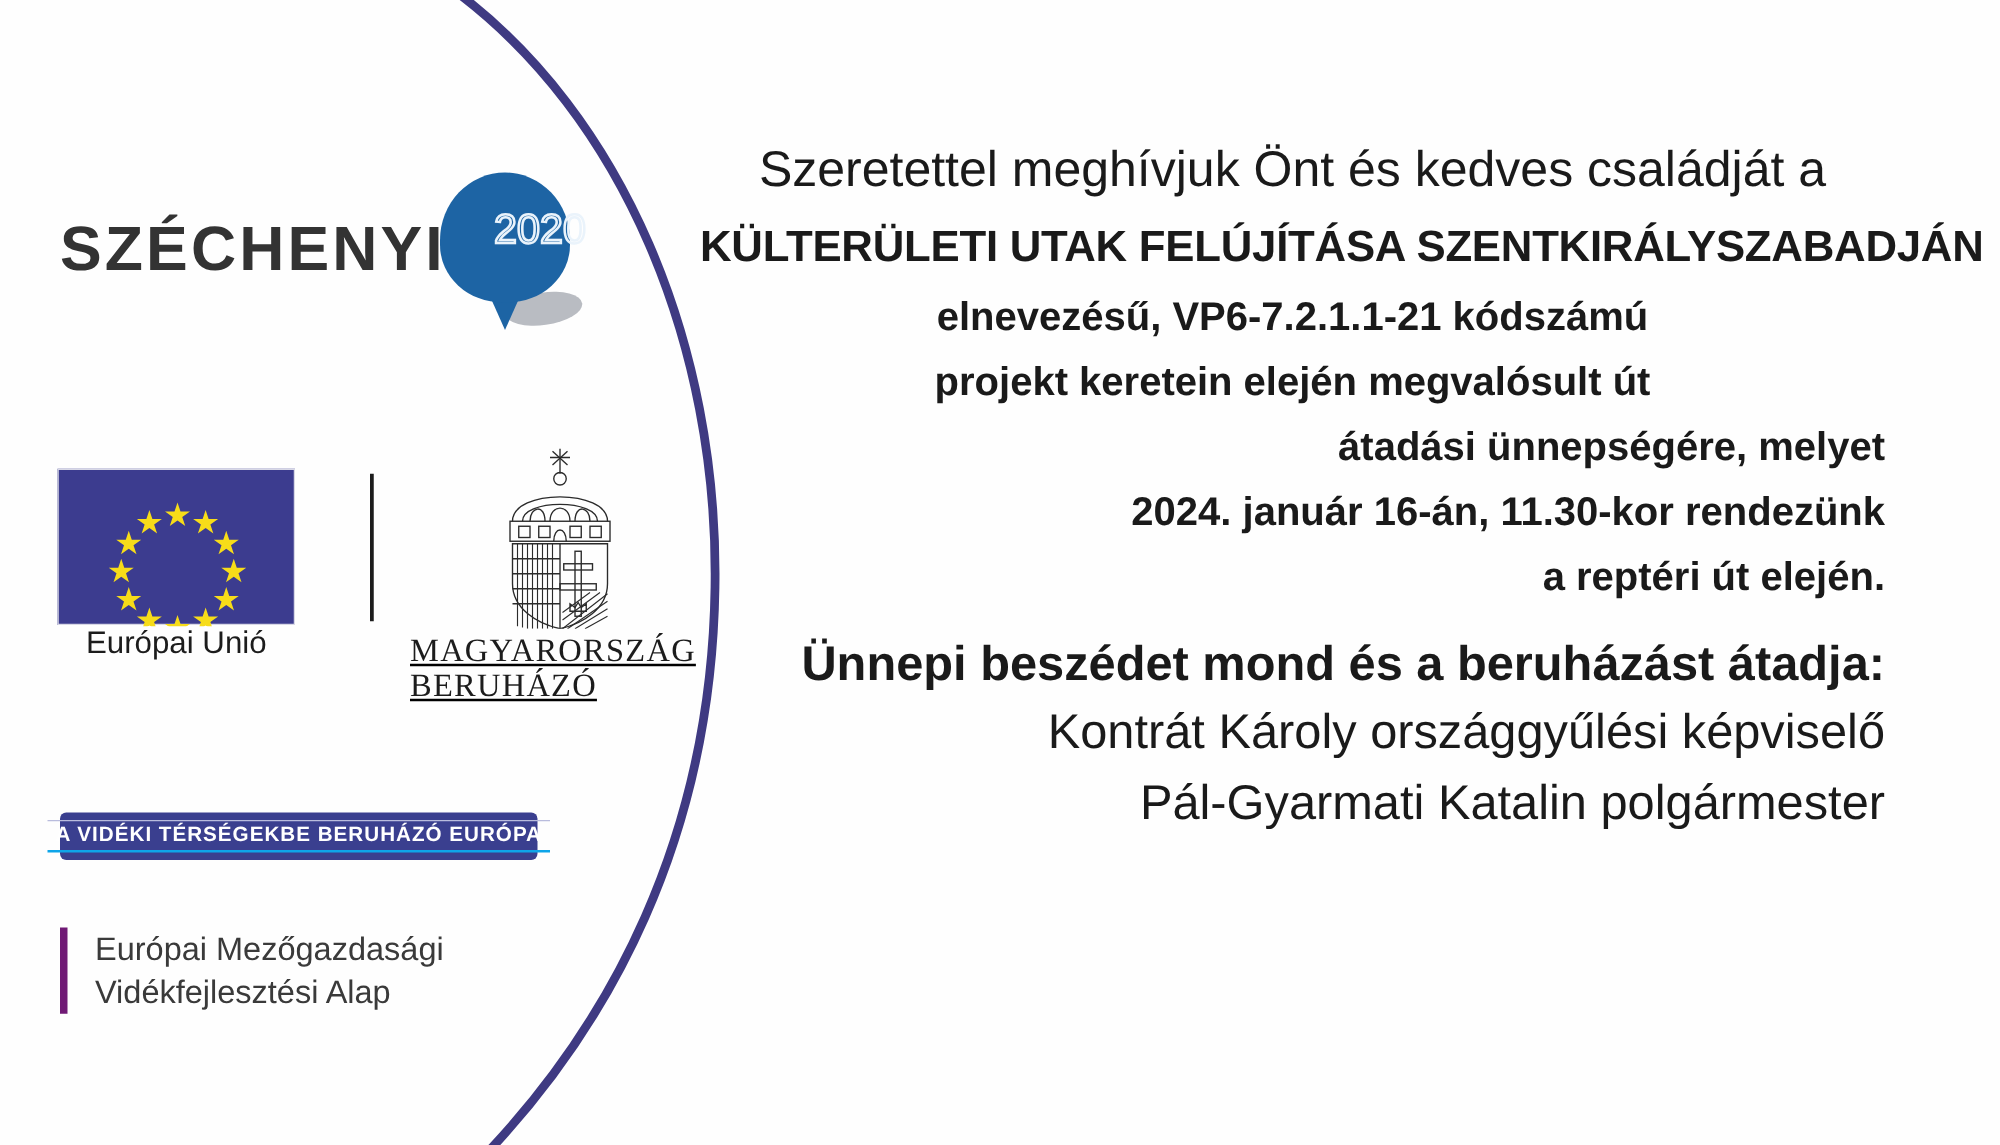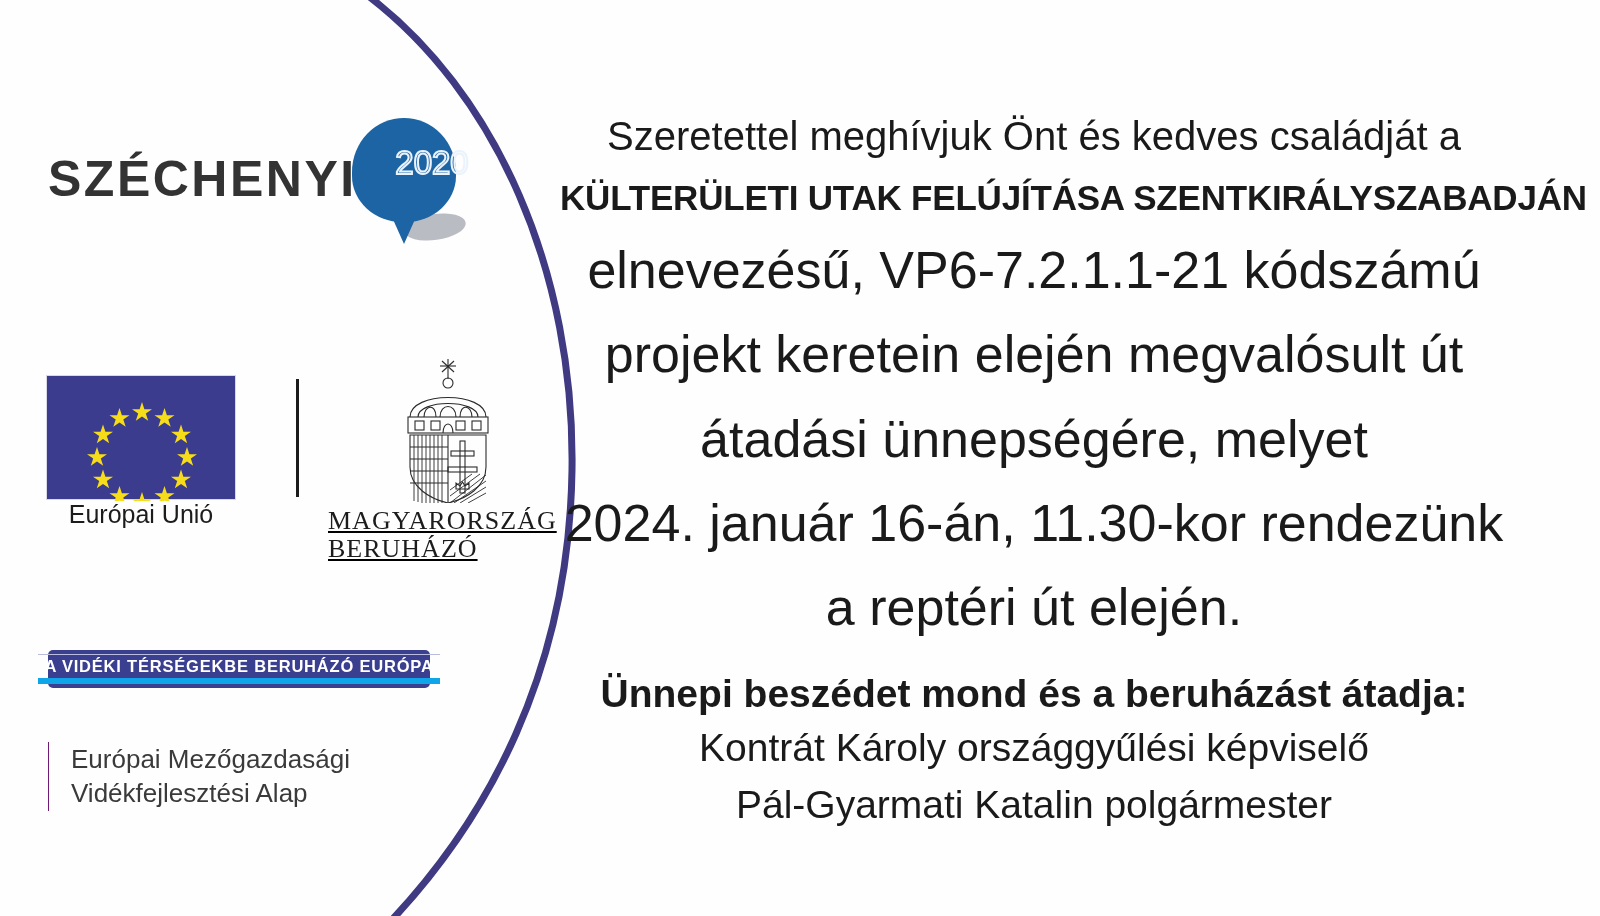--- a/index.html
+++ b/index.html
@@ -36,21 +36,21 @@
     left: 0;
     top: 0;
     width: 540px;
     height: 916px;
   }
 
   
   #szechenyi-lockup {
     position: absolute;
     left: 48px;
-    top: 116px;
+    top: 136px;
     width: 420px;
     height: 160px;
   }
   #szechenyi-wordmark {
     position: absolute;
     left: 0;
     top: 34px;
     font-family: "Liberation Sans", sans-serif;
     font-weight: 700;
     font-size: 50px;
@@ -175,39 +175,39 @@
     width: 382px;
     height: 38px;
     background: #3a3f8f;
     border-radius: 5px;
     display: flex;
     align-items: center;
     justify-content: center;
   }
   #rural-banner-inner {
     border-top: 1px solid #b9bcdd;
-    border-bottom: 6px solid #0ea5e9;
+    border-bottom: 2px solid #0ea5e9;
     padding: 2px 6px;
   }
   #rural-banner-text {
     font-family: "Liberation Sans", sans-serif;
     font-weight: 700;
     font-size: 16.5px;
     letter-spacing: 0.8px;
     color: #ffffff;
     white-space: nowrap;
   }
 
   
   #eafrd {
     position: absolute;
     left: 48px;
     top: 742px;
     padding-left: 22px;
-    border-left: 1px solid #701a75;
+    border-left: 6px solid #701a75;
   }
   #eafrd div {
     font-family: "Liberation Sans", sans-serif;
     font-size: 26px;
     color: #3a3a3a;
     line-height: 1.32;
     white-space: nowrap;
   }
 
   
@@ -215,38 +215,37 @@
     position: absolute;
     left: 560px;
     top: 104px;
     width: 948px;
     text-align: right;
   }
   .line {
     font-family: "Liberation Sans", sans-serif;
     color: #1a1a1a;
     white-space: nowrap;
-    text-align: center;
   }
   .l-intro {
     font-size: 40px;
     font-weight: 400;
     line-height: 1.6;
     text-align: center;
   }
   .l-title {
     font-size: 35px;
     font-weight: 700;
     line-height: 1.72;
     letter-spacing: -0.2px;
     text-align: center;
   }
   .l-body {
-    font-size: 52px;
-    font-weight: 400;
+    font-size: 32px;
+    font-weight: 700;
     line-height: 1.62;
   }
   .l-body.center { text-align: center; }
   .l-speech {
     font-size: 39px;
     font-weight: 700;
     line-height: 1.36;
     margin-top: 18px;
   }
   .l-name {

